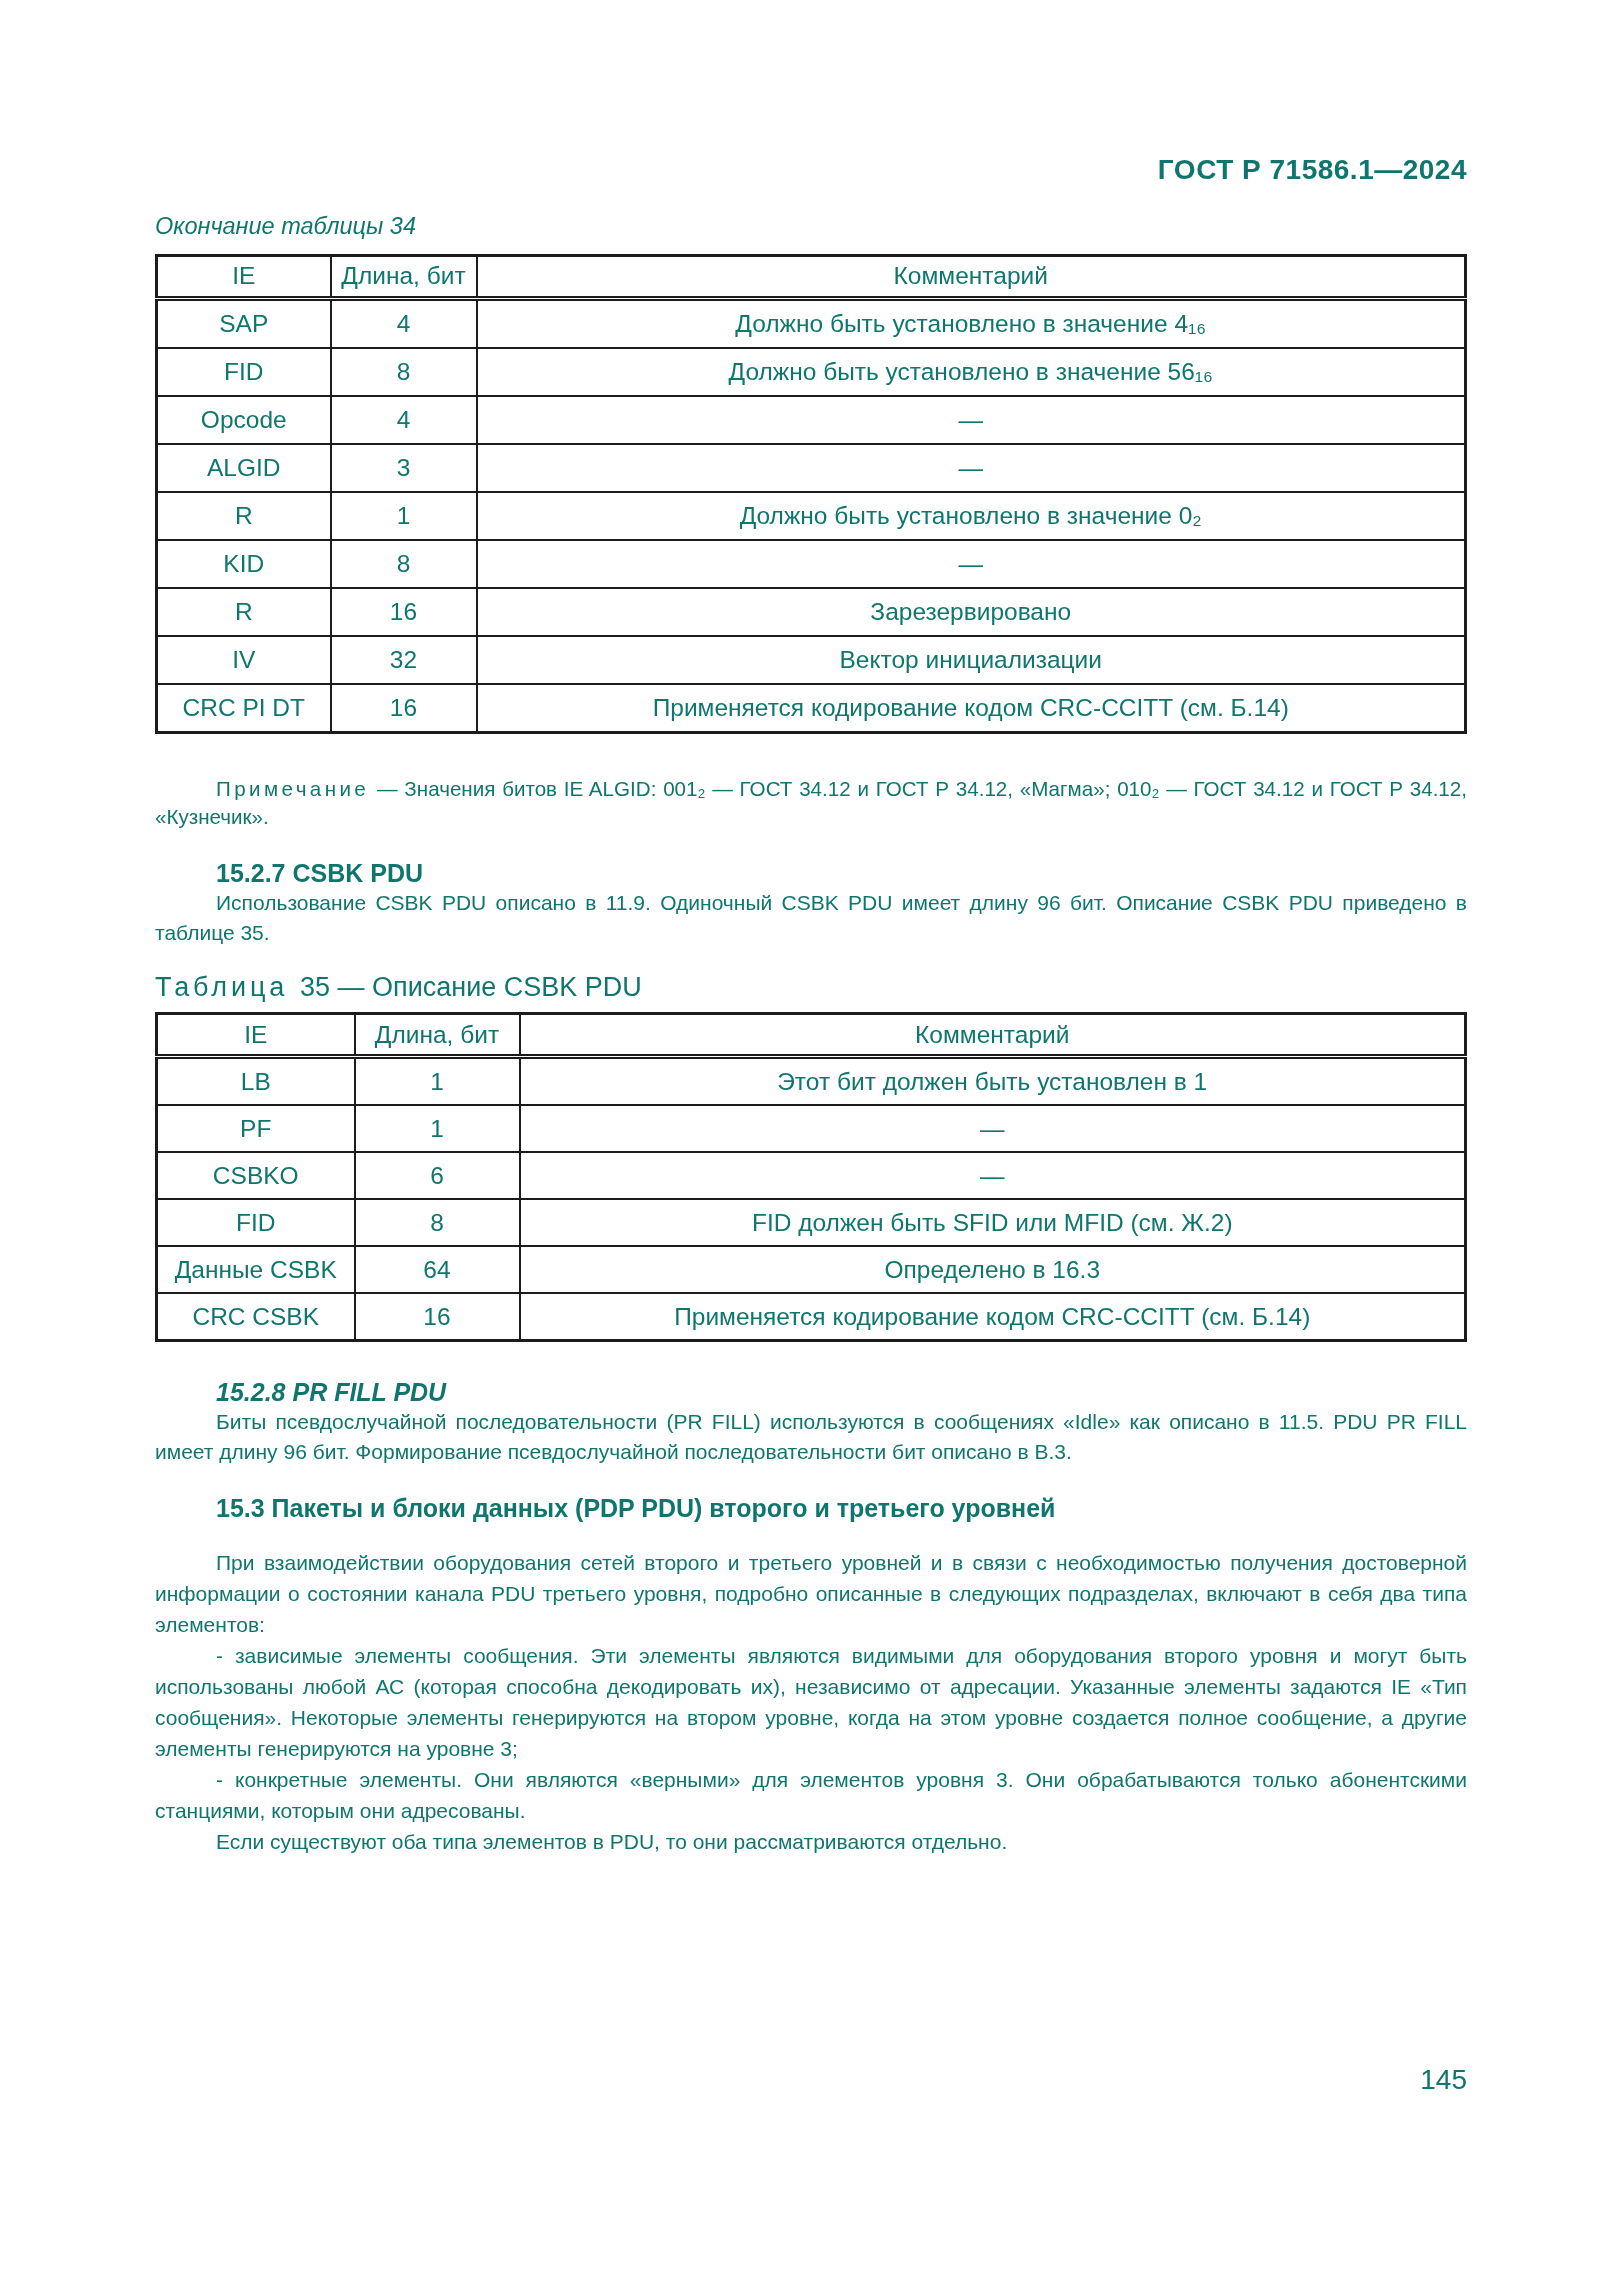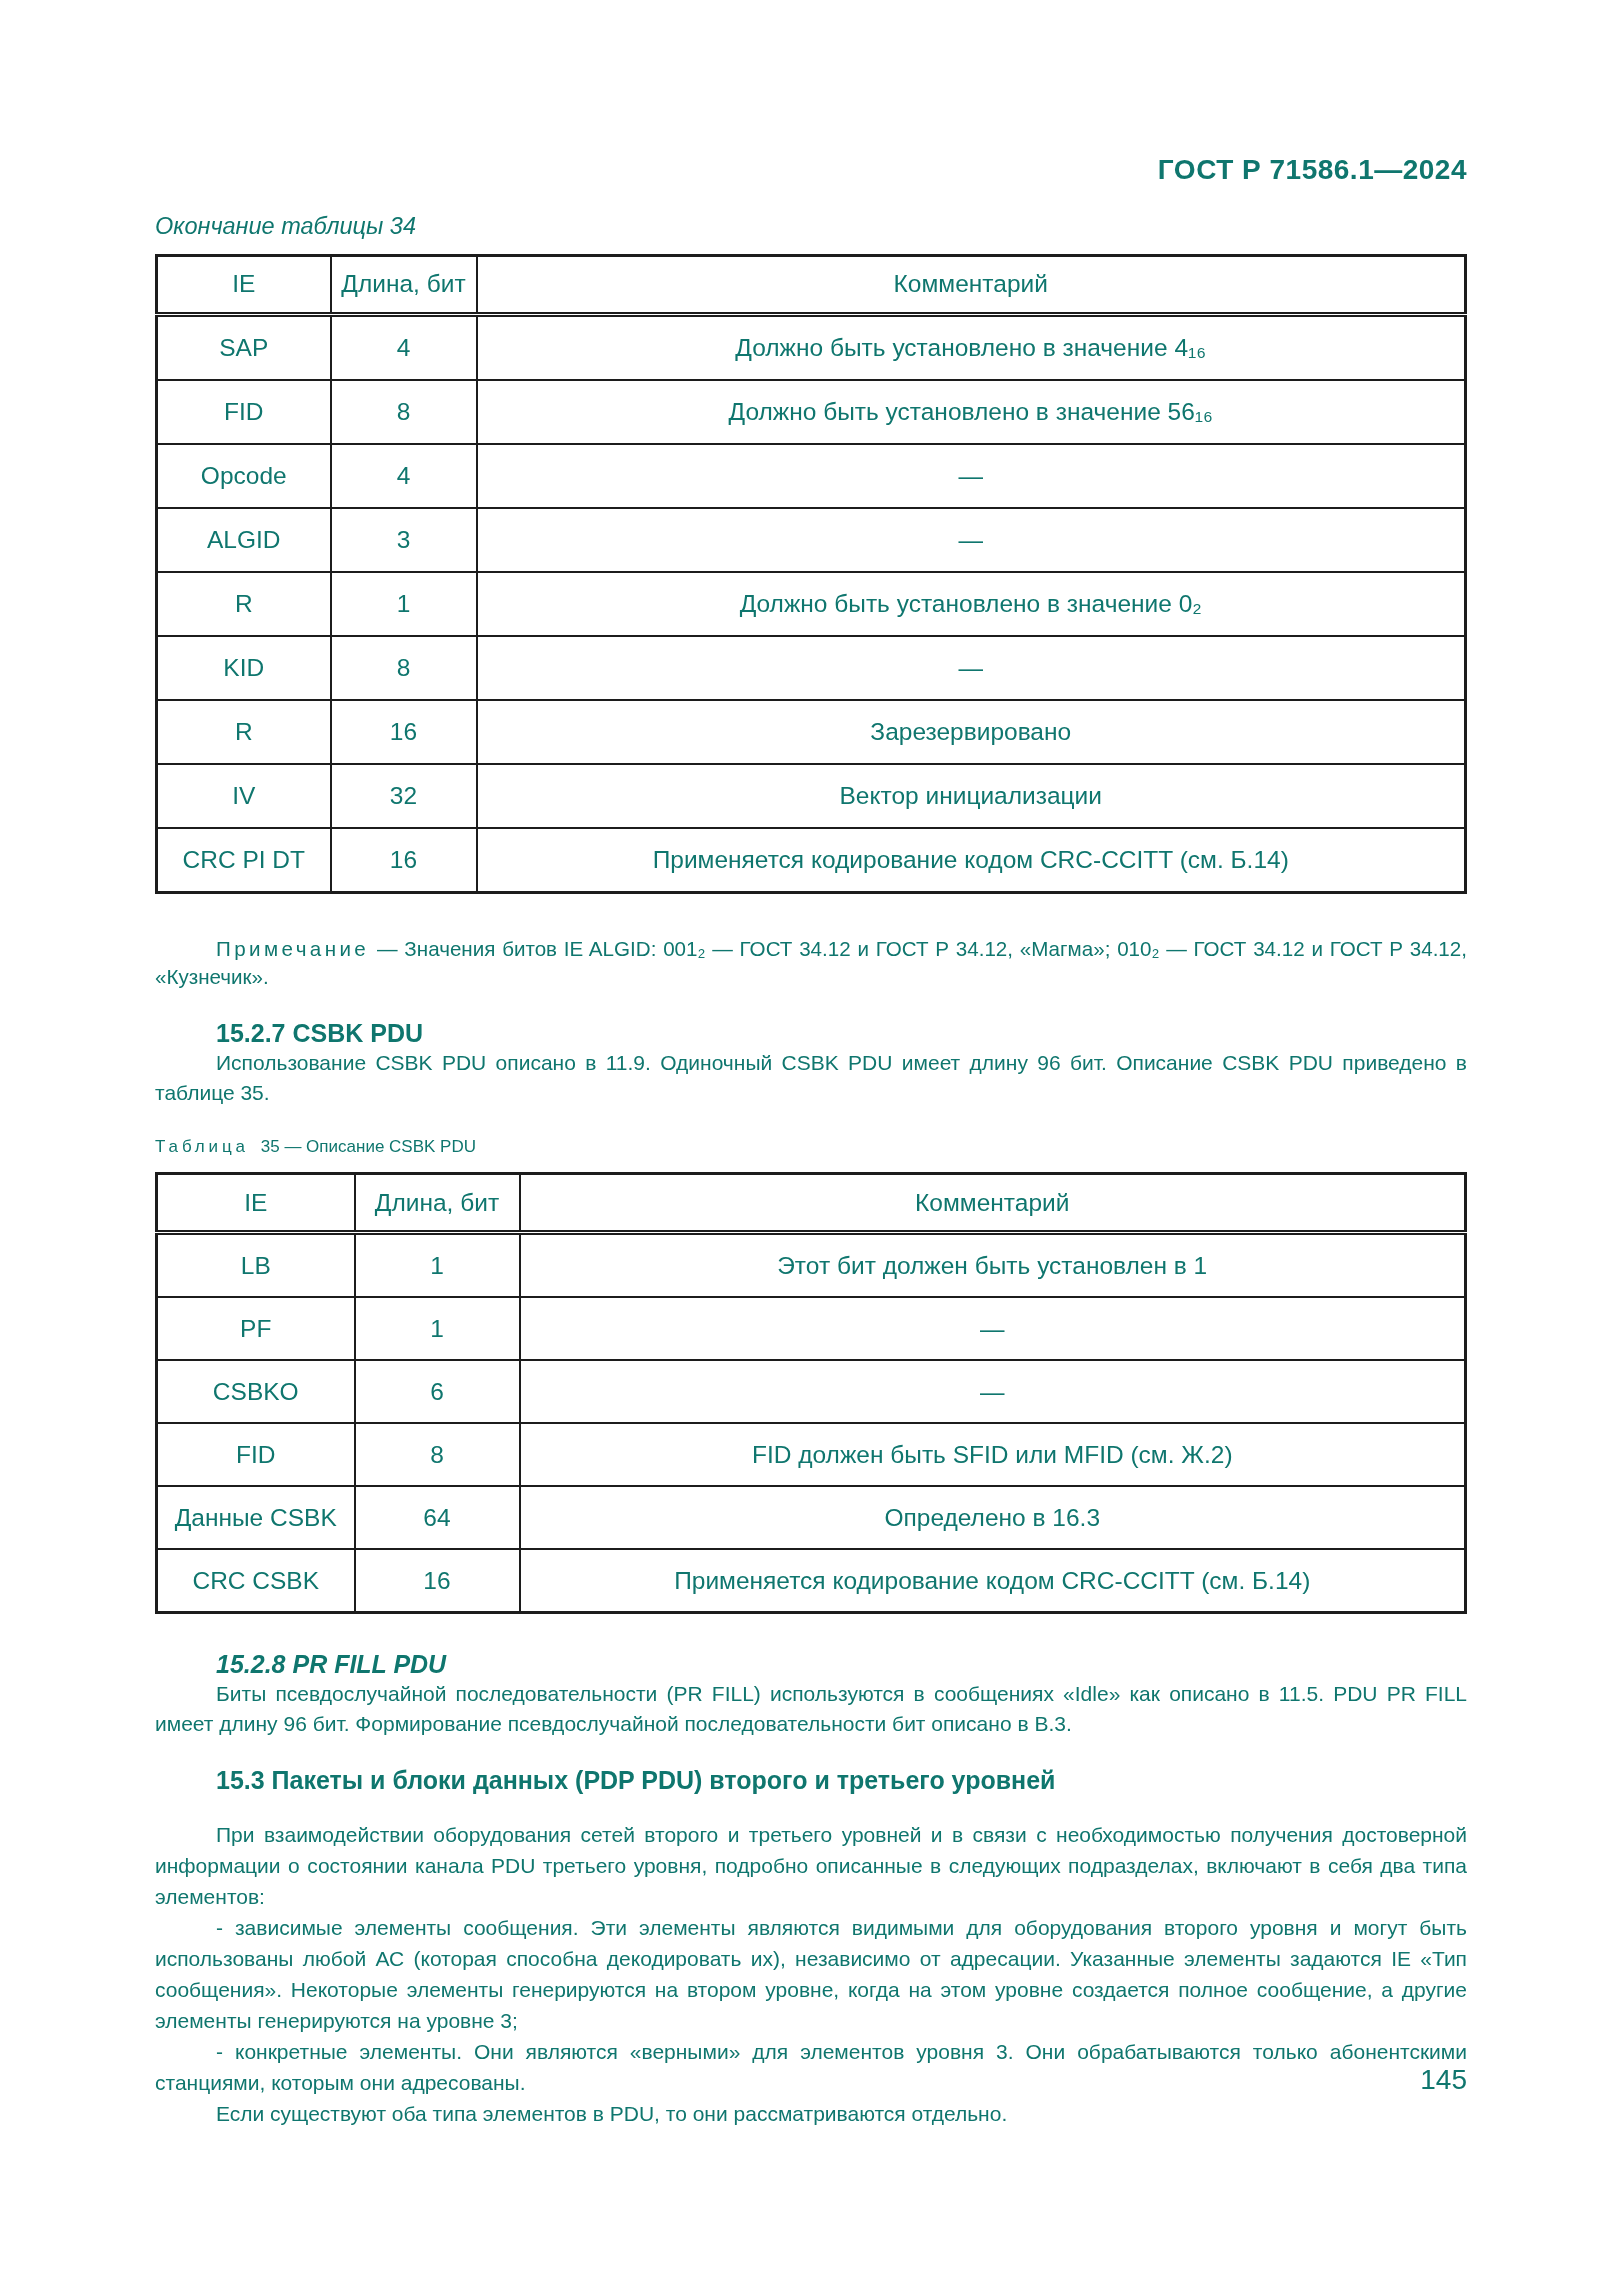--- a/index.html
+++ b/index.html
@@ -32,21 +32,21 @@
   table.gost {
     border-collapse: collapse;
     table-layout: fixed;
     width: 1312px;
     border: 3.9px solid #1c1c1c;
     font-size: 24.5px;
   }
   table.gost th, table.gost td {
     border: 2.9px solid #1c1c1c;
     vertical-align: middle;
-    padding: 8px;
+    padding: 0;
     overflow: hidden;
   }
   table.gost th {
     height: 39px;
     font-weight: normal;
     text-align: center;
     border-bottom: 5.9px double #1c1c1c;
   }
   table.t34 { margin-top: 12.7px; }
   table.t34 td { height: 46px; }
@@ -80,21 +80,21 @@
     margin: 0;
     font-size: 21px;
     line-height: 30px;
     text-align: justify;
     text-indent: 61px;
   }
   p.body-153 { line-height: 31px; }
   p.first-153 { margin-top: 24.5px; }
   .tbl-caption {
     margin: 23.5px 0 0 0;
-    font-size: 17px;
+    font-size: 27px;
     line-height: 30px;
   }
   .cap-label { letter-spacing: 3.9px; margin-right: 11.8px; }
   .page-number {
     position: absolute;
     top: 2064px;
     right: 154px;
     font-size: 28px;
     line-height: 31px;
   }

